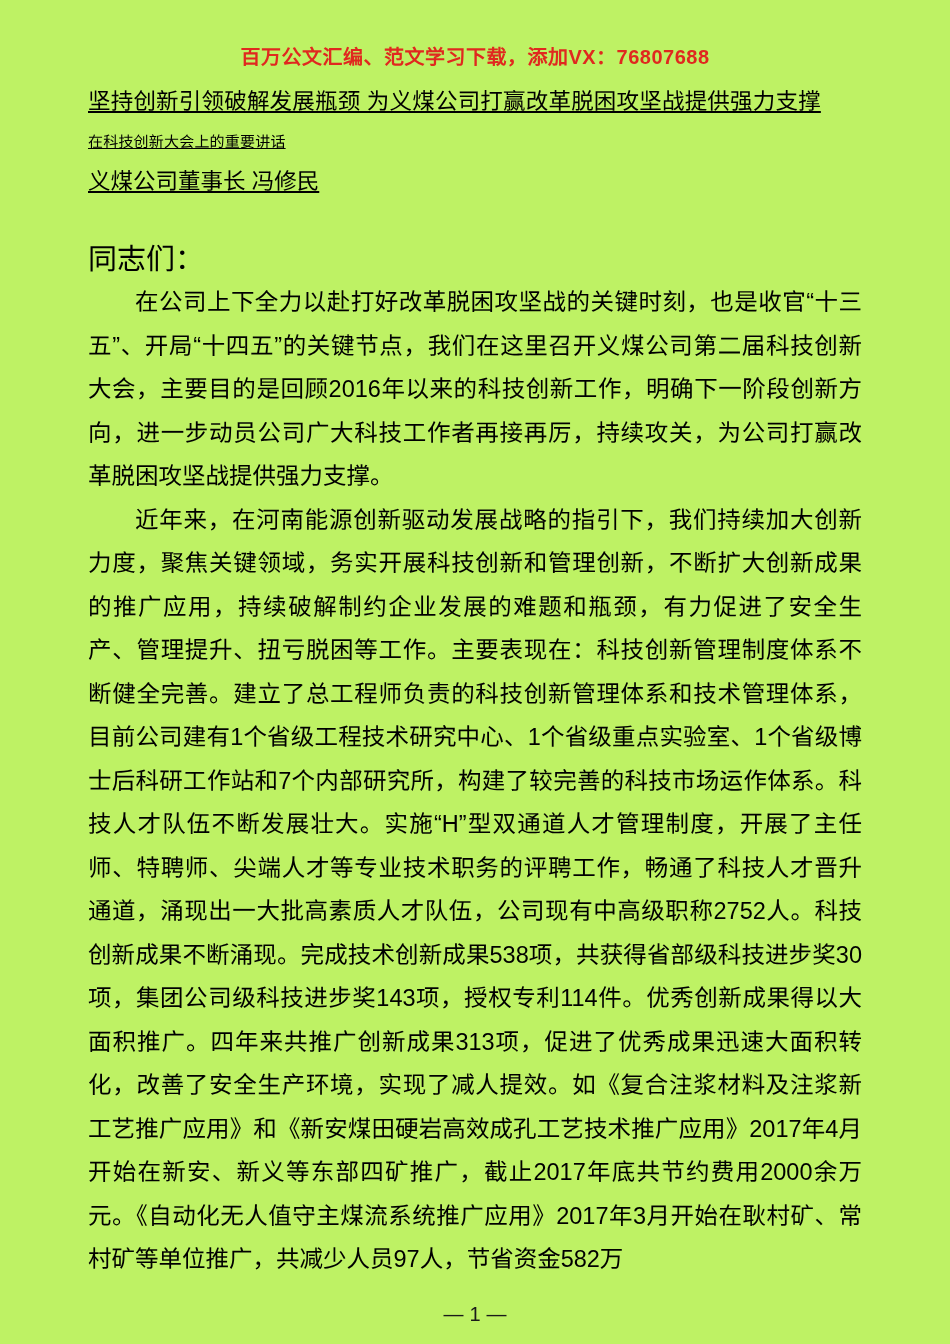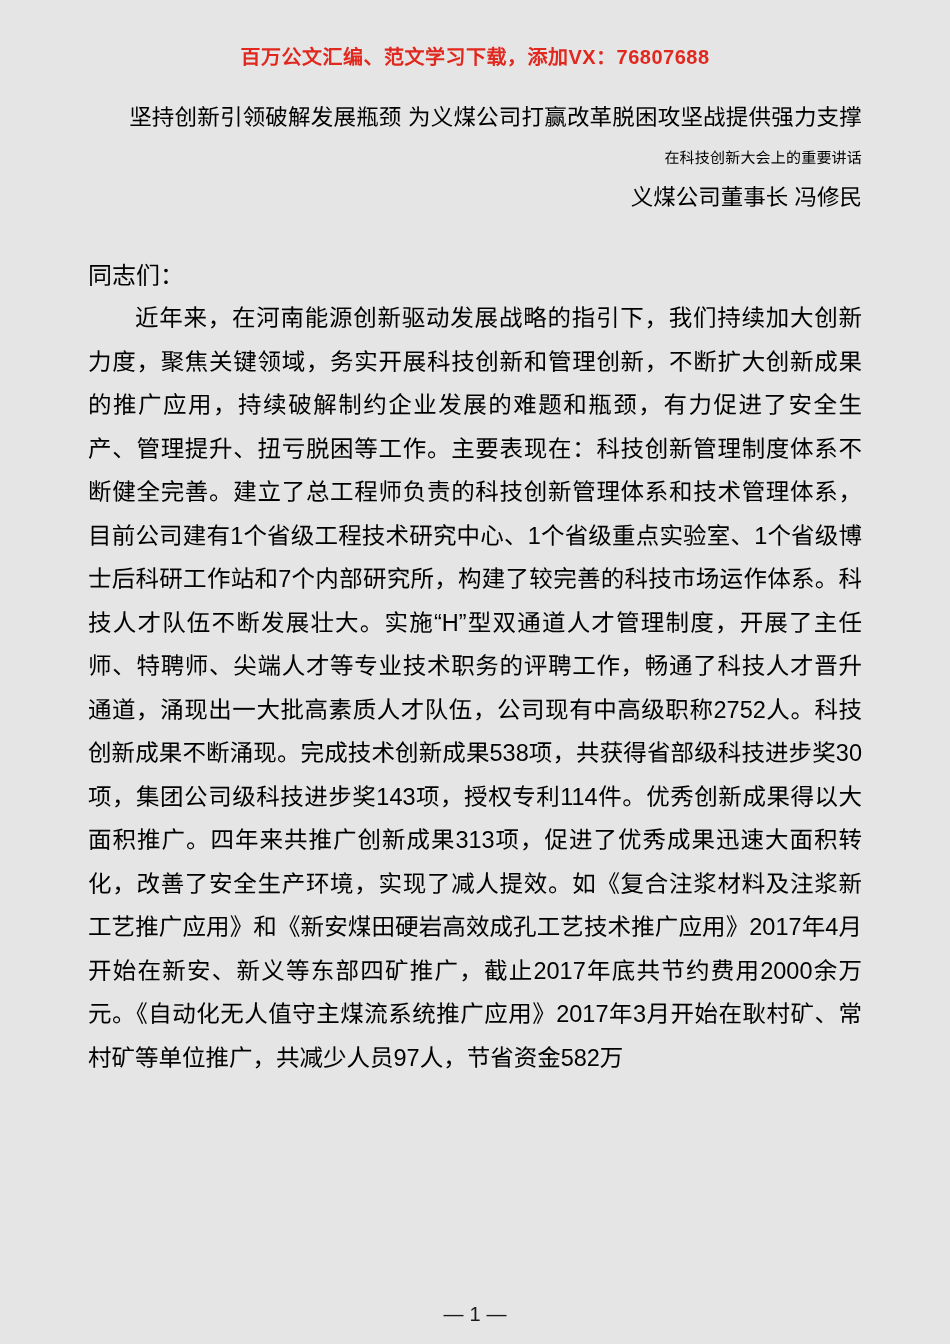--- a/index.html
+++ b/index.html
@@ -10,21 +10,21 @@
   }
   body {
     font-family: "Liberation Sans", "DejaVu Sans", sans-serif;
     color: #000000;
   }
   .page {
     position: relative;
     width: 950px;
     height: 1344px;
     margin: 0 auto;
-    background: #e5e5e5;
+    background: #bef264;
     box-sizing: border-box;
     overflow: hidden;
   }
   .content {
     position: absolute;
     left: 88px;
     top: 0;
     width: 774px;
   }
   
@@ -33,22 +33,23 @@
     text-align: center;
     color: #e0281f;
     font-size: 20px;
     font-weight: bold;
     letter-spacing: 0.5px;
     line-height: 1.3;
     white-space: nowrap;
   }
   
   .doc-title-block {
-    margin-top: 28px;
-    text-align: right;
+    margin-top: 12px;
+    text-align: left;
+    text-decoration: underline;
   }
   .title-line {
     font-size: 22.5px;
     line-height: 40px;
     letter-spacing: 0.2px;
     white-space: nowrap;
   }
   .title-line-main {
     font-size: 22.5px;
   }
@@ -61,21 +62,21 @@
   }
   .dateline {
     font-size: 22.5px;
     line-height: 40px;
   }
   
   .body-block {
     margin-top: 36px;
   }
   .salutation {
-    font-size: 24px;
+    font-size: 29px;
     line-height: 43px;
     text-align: justify;
     text-justify: inter-ideograph;
   }
   .para {
     font-size: 23.5px;
     line-height: 43.5px;
     text-align: justify;
     text-justify: inter-ideograph;
     text-indent: 2em;
@@ -105,20 +106,21 @@
     <div class="promo-banner">百万公文汇编、范文学习下载，添加VX：76807688</div>
 
     <div class="doc-title-block">
       <div class="title-line title-line-main">坚持创新引领破解发展瓶颈  为义煤公司打赢改革脱困攻坚战提供强力支撑</div>
       <div class="title-line title-line-sub">在科技创新大会上的重要讲话</div>
       <div class="byline">义煤公司董事长  冯修民</div>
     </div>
 
     <div class="body-block">
       <div class="salutation">同志们：</div>
+      <p class="para">在公司上下全力以赴打好改革脱困攻坚战的关键时刻，也是收官“十三五”、开局“十四五”的关键节点，我们在这里召开义煤公司第二届科技创新大会，主要目的是回顾2016年以来的科技创新工作，明确下一阶段创新方向，进一步动员公司广大科技工作者再接再厉，持续攻关，为公司打赢改革脱困攻坚战提供强力支撑。</p>
       <p class="para">近年来，在河南能源创新驱动发展战略的指引下，我们持续加大创新力度，聚焦关键领域，务实开展科技创新和管理创新，不断扩大创新成果的推广应用，持续破解制约企业发展的难题和瓶颈，有力促进了安全生产、管理提升、扭亏脱困等工作。主要表现在：科技创新管理制度体系不断健全完善。建立了总工程师负责的科技创新管理体系和技术管理体系，目前公司建有1个省级工程技术研究中心、1个省级重点实验室、1个省级博士后科研工作站和7个内部研究所，构建了较完善的科技市场运作体系。科技人才队伍不断发展壮大。实施“H”型双通道人才管理制度，开展了主任师、特聘师、尖端人才等专业技术职务的评聘工作，畅通了科技人才晋升通道，涌现出一大批高素质人才队伍，公司现有中高级职称2752人。科技创新成果不断涌现。完成技术创新成果538项，共获得省部级科技进步奖30项，集团公司级科技进步奖143项，授权专利114件。优秀创新成果得以大面积推广。四年来共推广创新成果313项，促进了优秀成果迅速大面积转化，改善了安全生产环境，实现了减人提效。如《复合注浆材料及注浆新工艺推广应用》和《新安煤田硬岩高效成孔工艺技术推广应用》2017年4月开始在新安、新义等东部四矿推广，截止2017年底共节约费用2000余万元。《自动化无人值守主煤流系统推广应用》2017年3月开始在耿村矿、常村矿等单位推广，共减少人员97人，节省资金582万</p>
     </div>
 
   </div>
 
   <div class="page-footer">
     <span>—</span><span class="pg-num">1</span><span>—</span>
   </div>
 
 </div>

